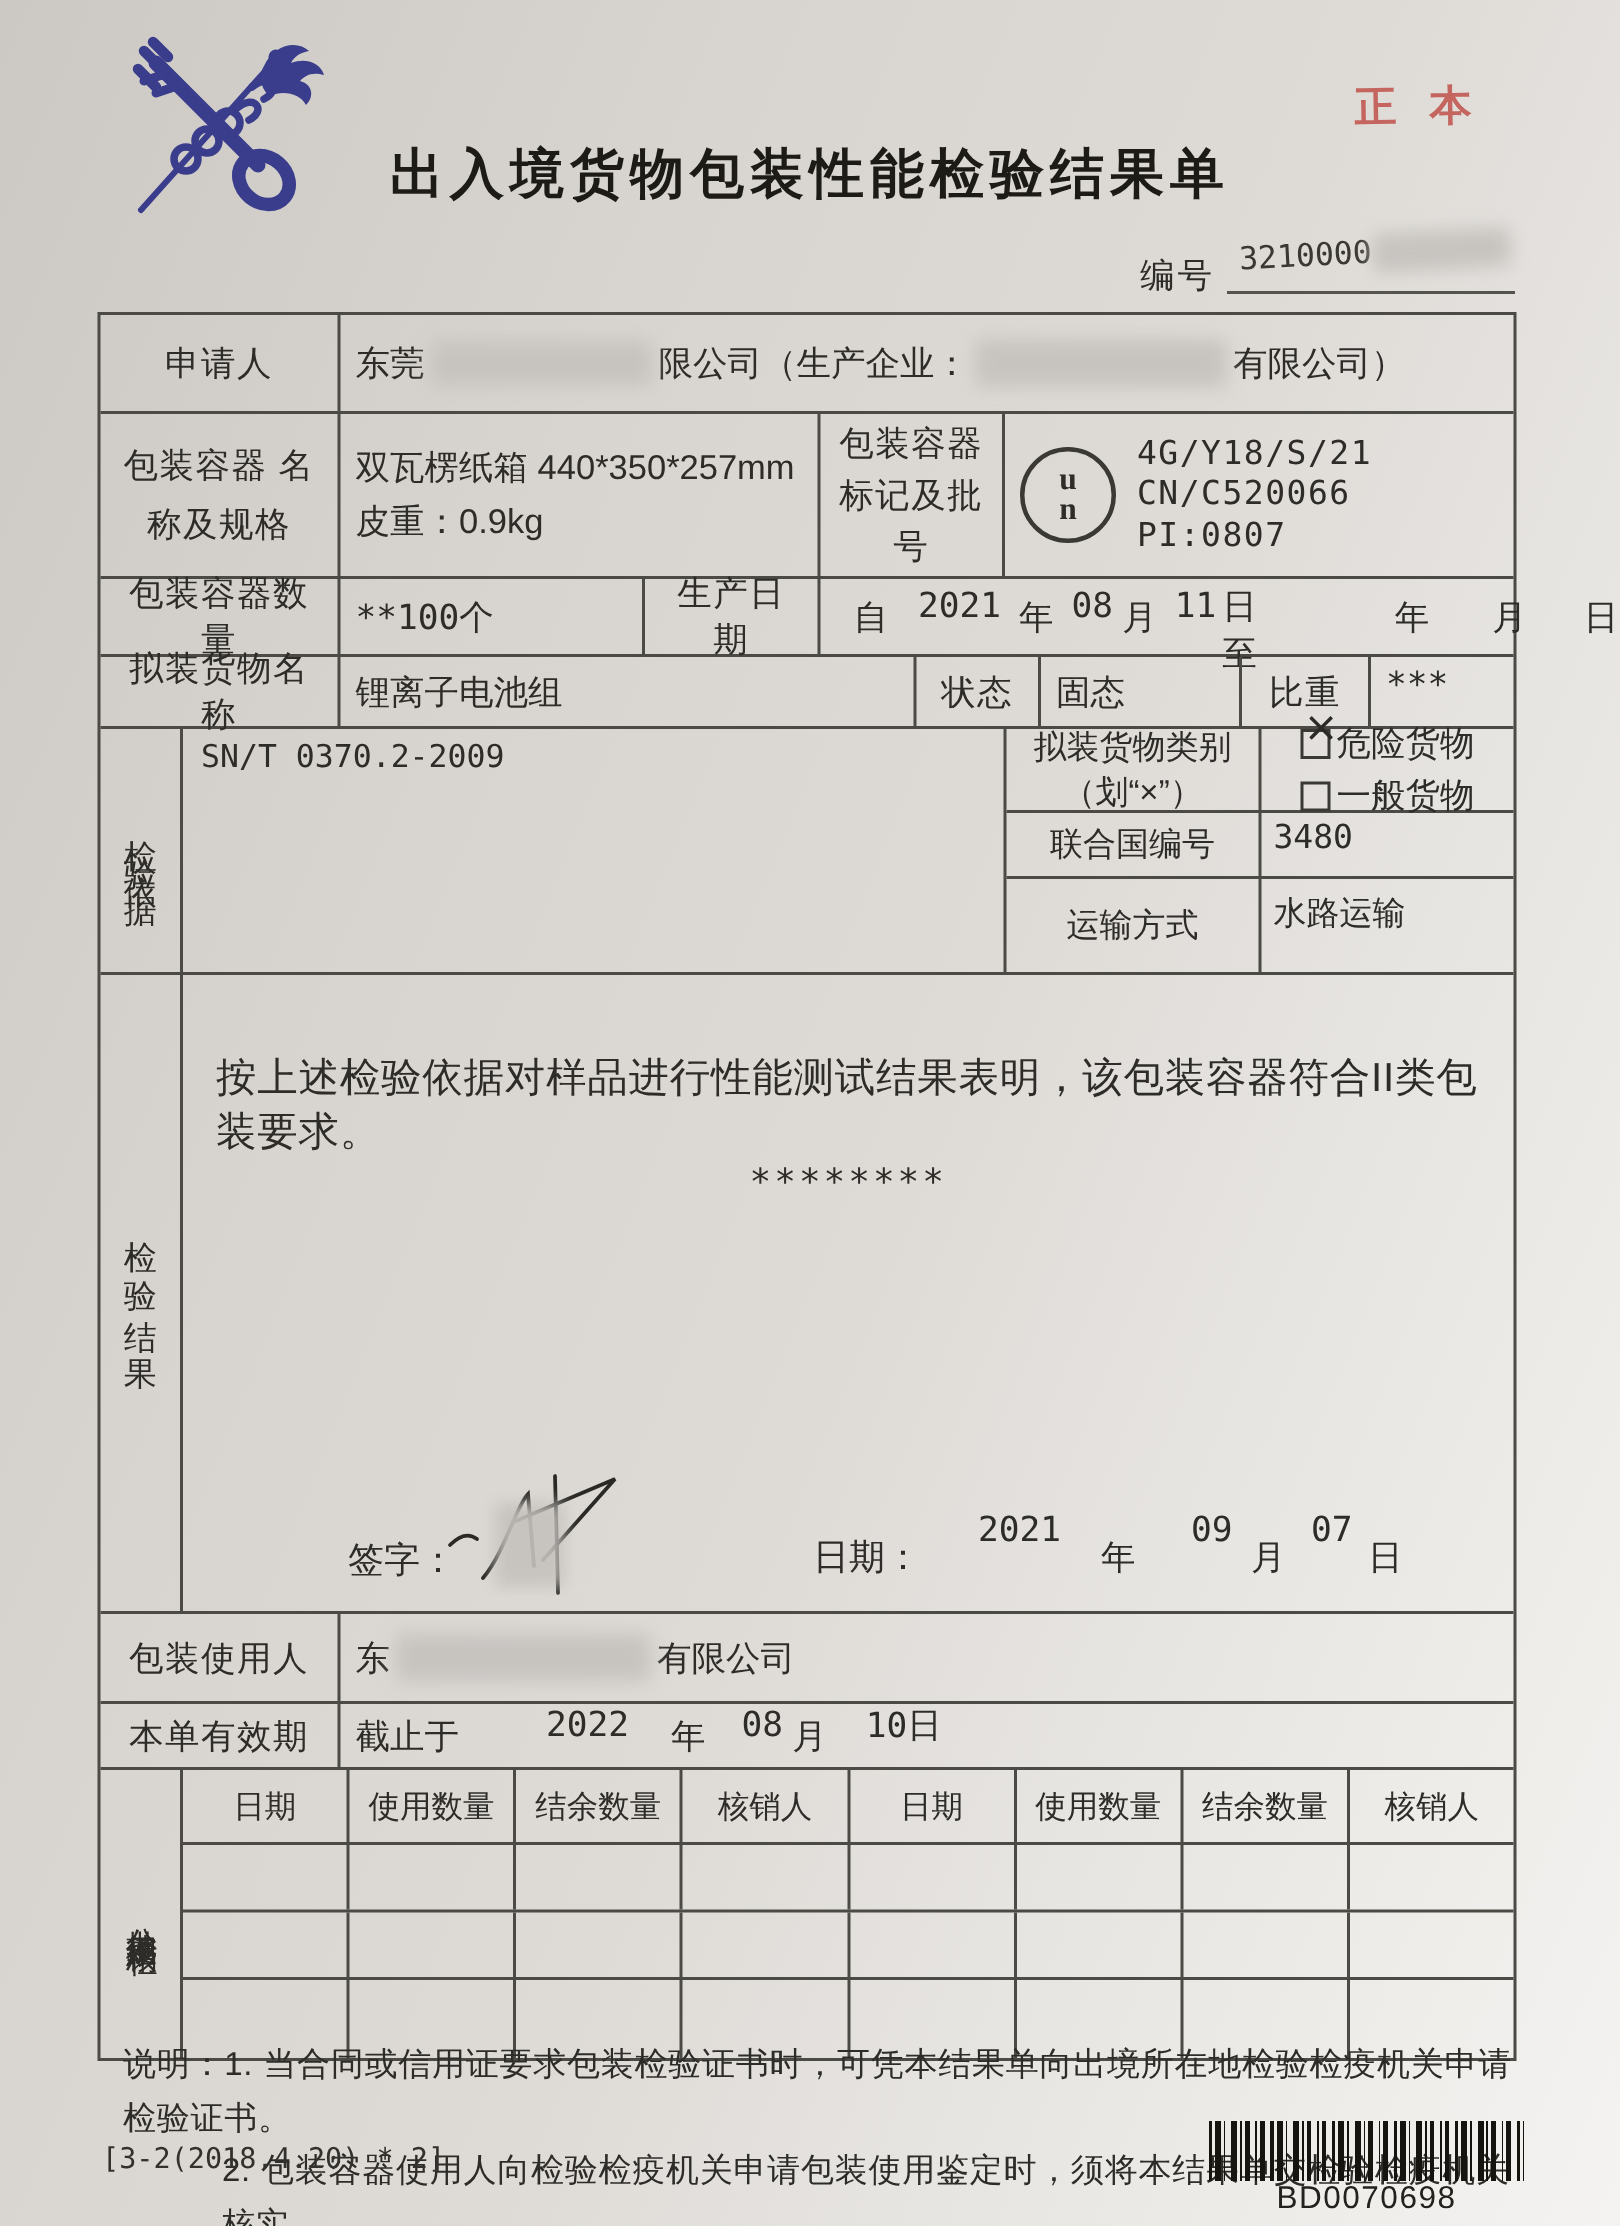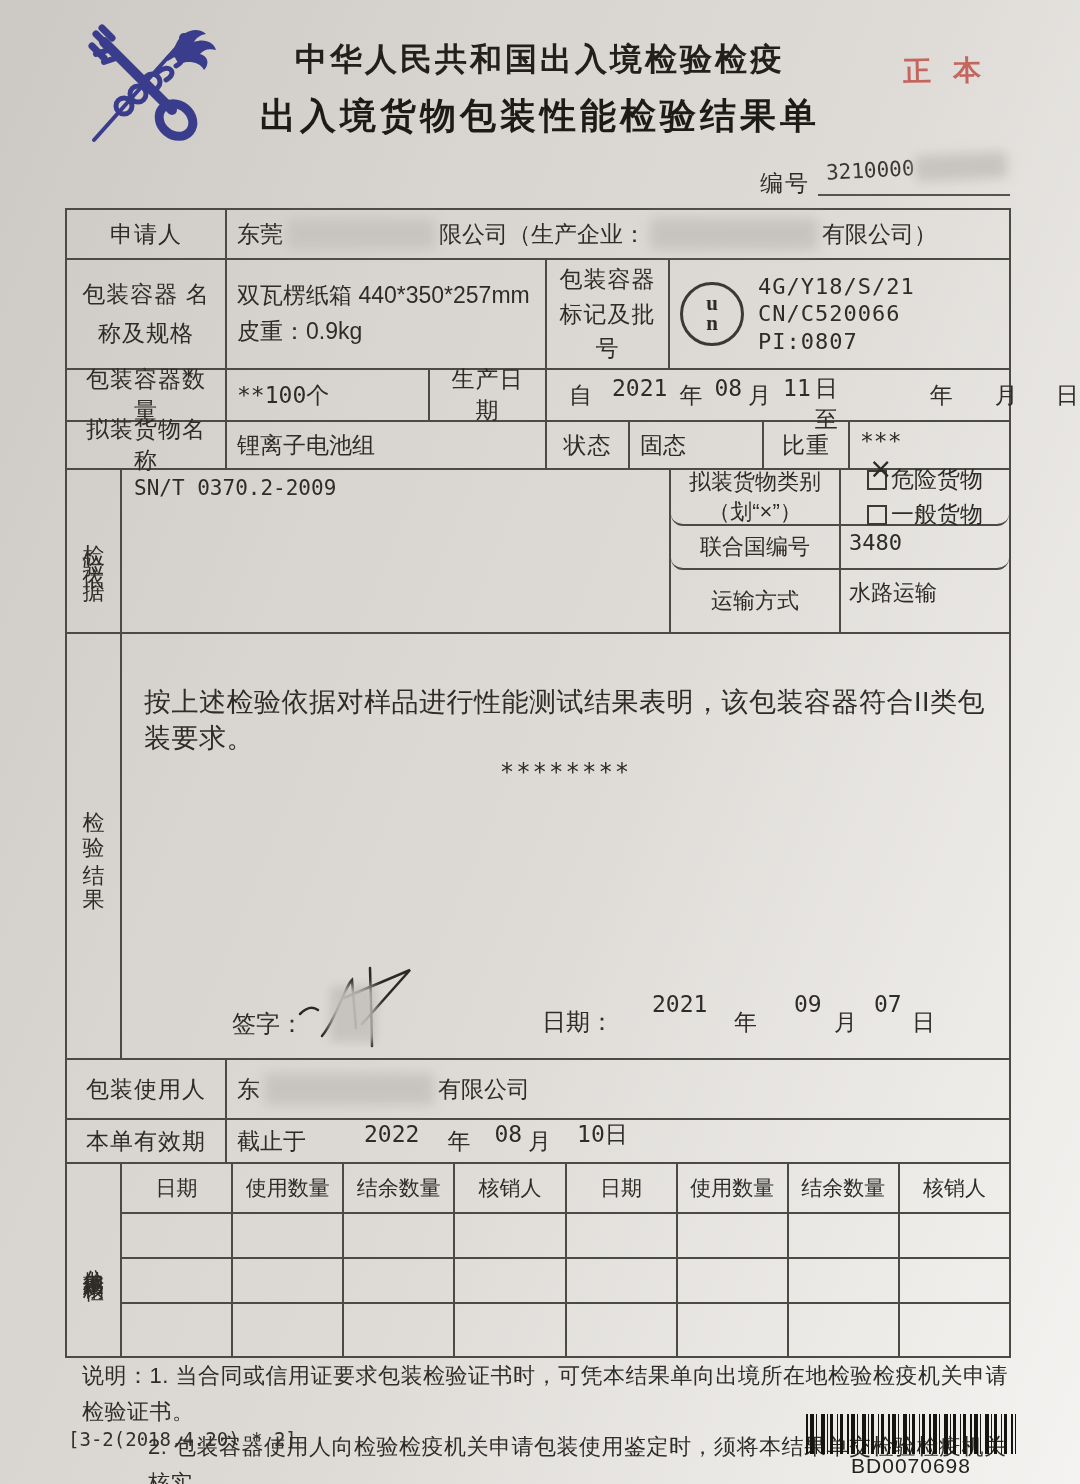--- a/index.html
+++ b/index.html
@@ -56,47 +56,47 @@
   .raised{position:relative;top:-7px;}
   .vlab{
     writing-mode:vertical-rl;text-orientation:upright;justify-content:center;
     font-size:22px;letter-spacing:12px;padding:6px 0;align-items:center;display:flex;
   }
   
   .w-label{width:160px;flex:none;}
   .w55{width:55px;flex:none;}
   .grow{flex:1;}
   
-  .h50{height:50px;} .h110{height:110px;} .h52{height:52px;} .h48{height:48px;}
+  .h50{height:66px;} .h110{height:110px;} .h52{height:52px;} .h48{height:48px;}
   .h164{height:164px;} .h426{height:426px;} .h60{height:60px;} .h44{height:44px;} .h188{height:192px;}
   
   .spec-val{width:320px;flex:none;font-size:23px;line-height:1.55;align-items:center;}
   .mark-lbl{width:123px;flex:none;font-size:23px;line-height:1.5;}
   .mark-val{gap:14px;}
   .un-circle{
     width:64px;height:64px;border:3px solid #3b3934;border-radius:50%;flex:none;
     display:flex;flex-direction:column;justify-content:center;align-items:center;
     font-family:"Liberation Serif",serif;font-weight:bold;font-size:21px;line-height:.95;
   }
   .mark-lines{font-family:"DejaVu Sans Mono",monospace;font-size:22px;line-height:1.25;letter-spacing:1px;}
   
   .qty-val{width:203px;flex:none;}
   .pd-lbl{width:117px;flex:none;}
   .pd-val{font-size:23px;gap:0;}
   .pd-val .tok{margin-left:12px;}
   
-  .goods-val{width:320px;flex:none;}
+  .goods-val{width:384px;flex:none;}
   .state-lbl{width:83px;flex:none;}
   .state-val{width:134px;flex:none;}
   .dens-lbl{width:86px;flex:none;}
   
   .basis-content{flex:1;display:flex;padding:0;align-items:stretch;}
   .basis-left{flex:1;padding:6px 12px;font-family:"DejaVu Sans Mono",monospace;font-size:21px;border-right:2px solid var(--bd);}
   .sub{width:338px;flex:none;display:flex;flex-direction:column;}
-  .sub-row{display:flex;border-bottom:2px solid var(--bd);flex:none;border-radius:12px;}
+  .sub-row{display:flex;border-bottom:2px solid var(--bd);flex:none;}
   .sub-row:last-child{border-bottom:none;flex:1;}
   .sub-lbl{width:170px;flex:none;border-right:2px solid var(--bd);display:flex;flex-direction:column;justify-content:center;align-items:center;font-size:22px;line-height:1.35;padding:2px;}
   .sub-val{flex:1;display:flex;align-items:center;padding:2px 8px;font-size:22px;}
   .cat-opts{display:flex;flex-direction:column;justify-content:center;gap:4px;padding:4px 0;}
   .opt{display:flex;align-items:center;font-size:23px;}
   .chk{width:20px;height:20px;border:2px solid #3b3934;display:inline-block;margin-right:4px;position:relative;flex:none;}
   .chk .mark{position:absolute;left:0px;top:-20px;font-size:28px;color:#2b2a26;font-family:"DejaVu Sans",sans-serif;}
   
   .result-content{flex:1;position:relative;padding:4px 10px;display:block;}
   .result-text{font-size:27px;padding-left:12px;letter-spacing:.5px;margin-top:46px;}
@@ -159,21 +159,20 @@
 
       <path d="M86,52 c12,-10 20,2 8,8 M96,38 c12,-10 20,2 8,8" stroke-width="5"></path>
     </g>
     <g fill="#3a3d8c">
 
       <path d="M104,24 c6,-14 22,-18 30,-10 c-6,1 -10,4 -12,8 c10,-4 20,0 22,8 c-8,-2 -12,0 -16,4 c8,2 10,10 4,16 c-4,-8 -16,-10 -24,-6 c-6,-4 -8,-14 -4,-20 z"></path>
       <circle cx="112" cy="18" r="5"></circle>
     </g>
   </svg>
 
-  <div class="title1">中华人民共和国出入境检验检疫</div>
   <div class="title2">出入境货物包装性能检验结果单</div>
   <div class="stamp">正本</div>
 
   <div class="no-line">
     <span class="no-label">编号</span>
     <span class="no-underline"></span>
     <span class="no-value"><span>3210000</span><span class="redact" style="width:92px;height:26px;"></span></span>
   </div>
 
   <div class="doc">

